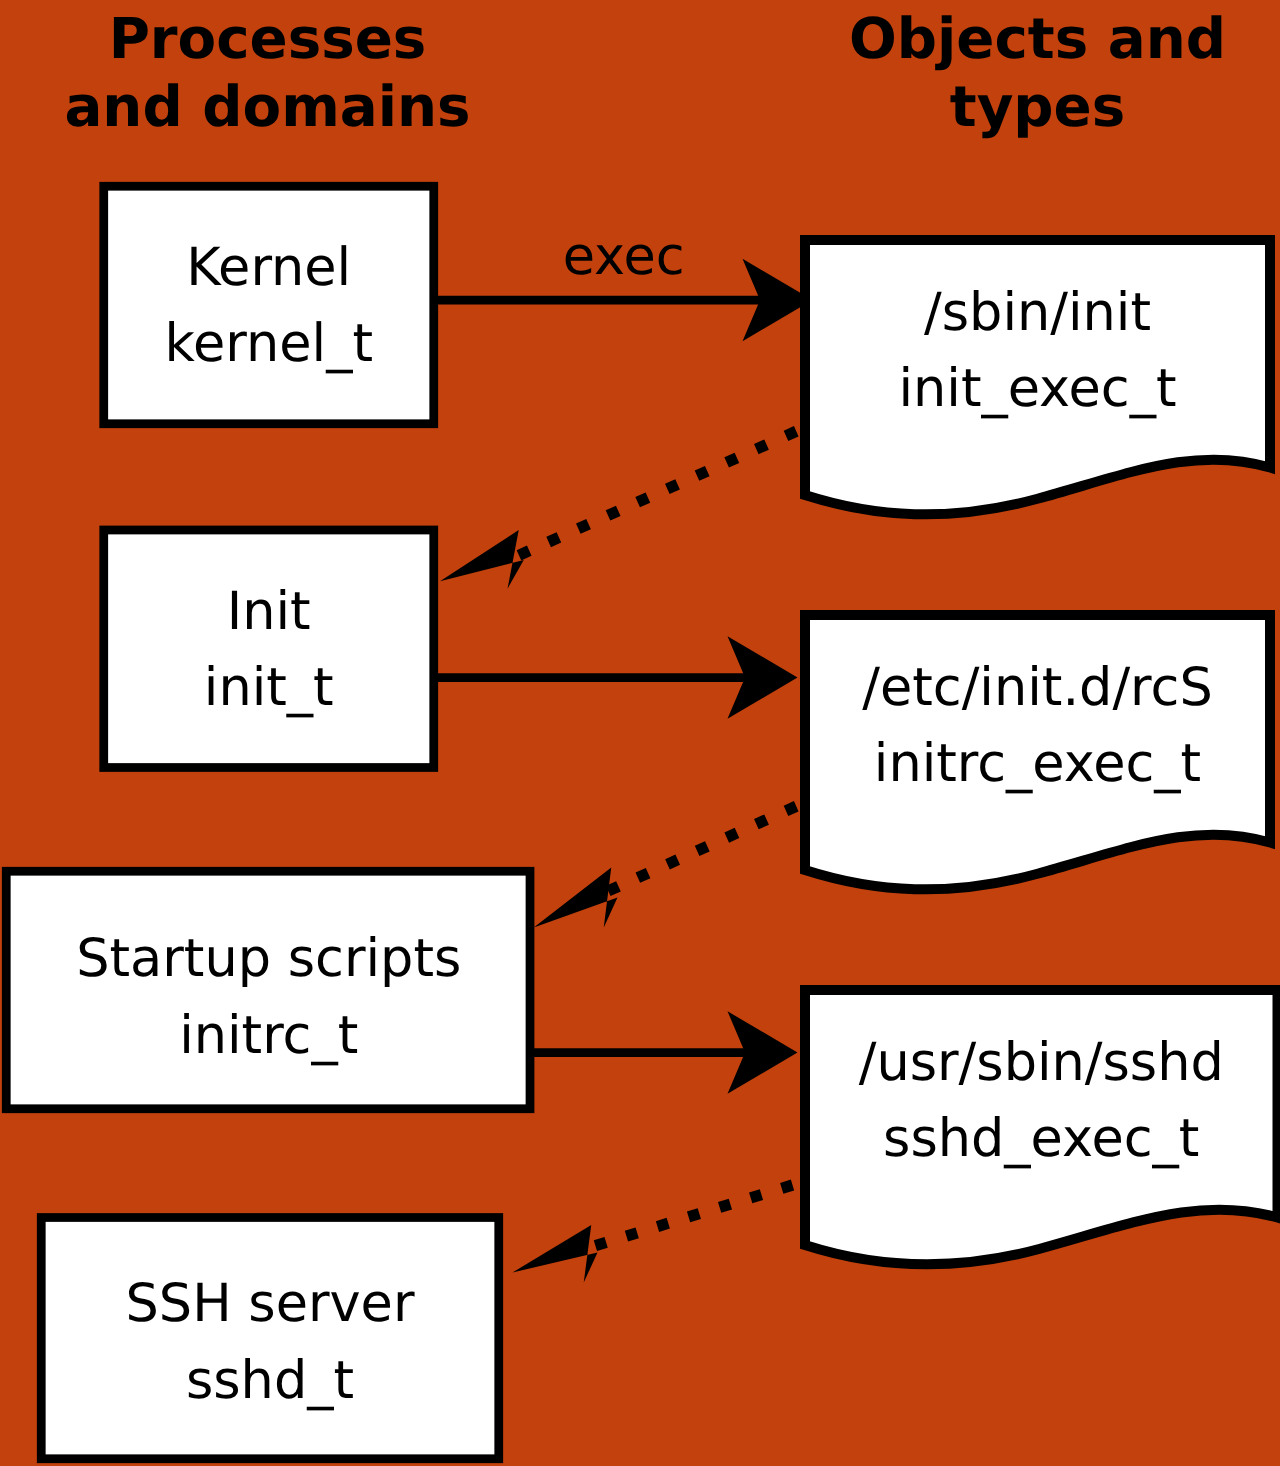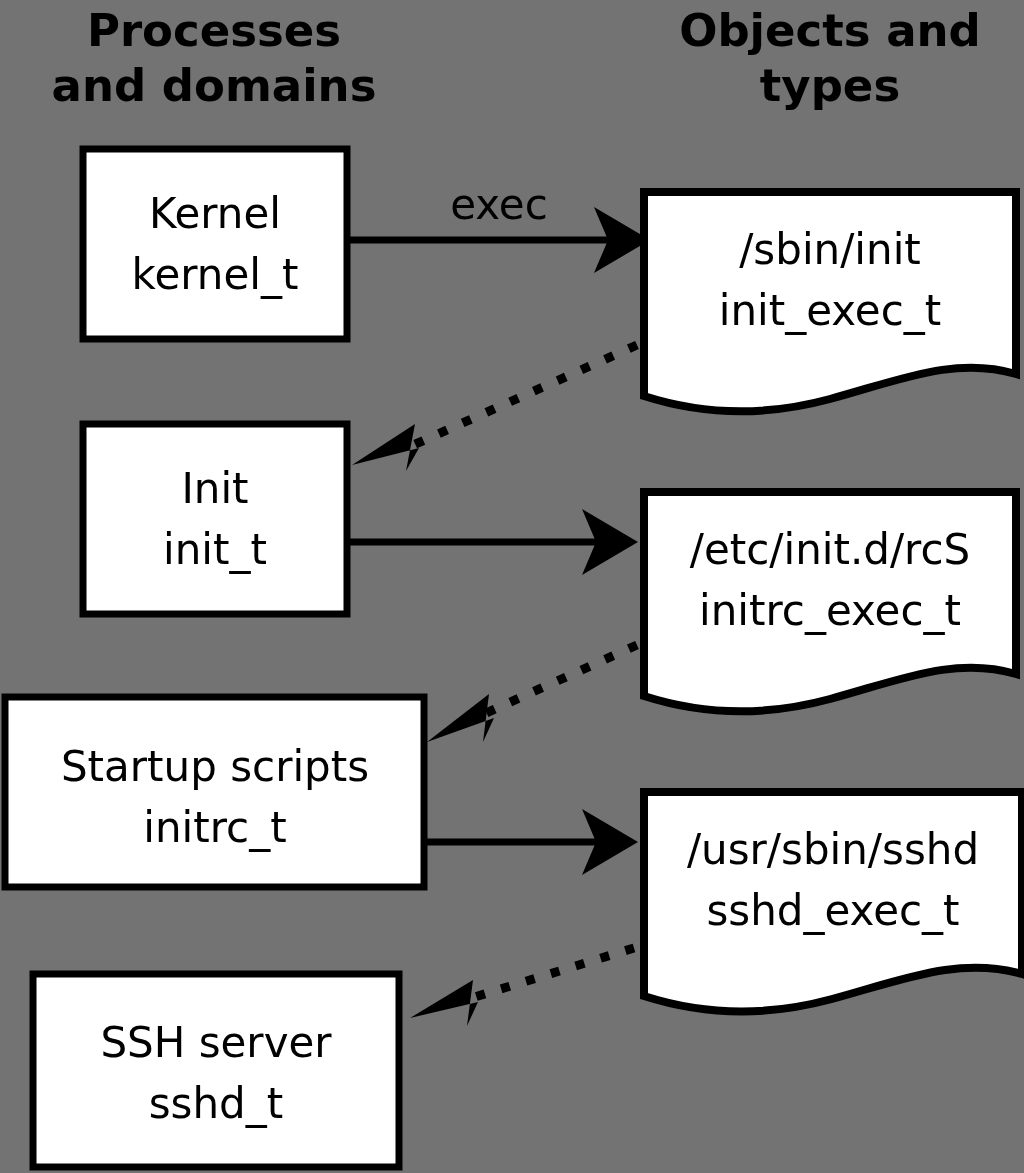--- a/index.html
+++ b/index.html
@@ -10,21 +10,21 @@
   }
   body {
     font-family: "DejaVu Sans", "Liberation Sans", sans-serif;
     color: #000000;
   }
   #canvas {
     position: relative;
     width: 1024px;
     height: 1173px;
     overflow: hidden;
-    background: #737373;
+    background: #c2410c;
   }
   svg#diagram {
     position: absolute;
     left: 0;
     top: 0;
     width: 1024px;
     height: 1173px;
     display: block;
   }
   .hdr-text {

